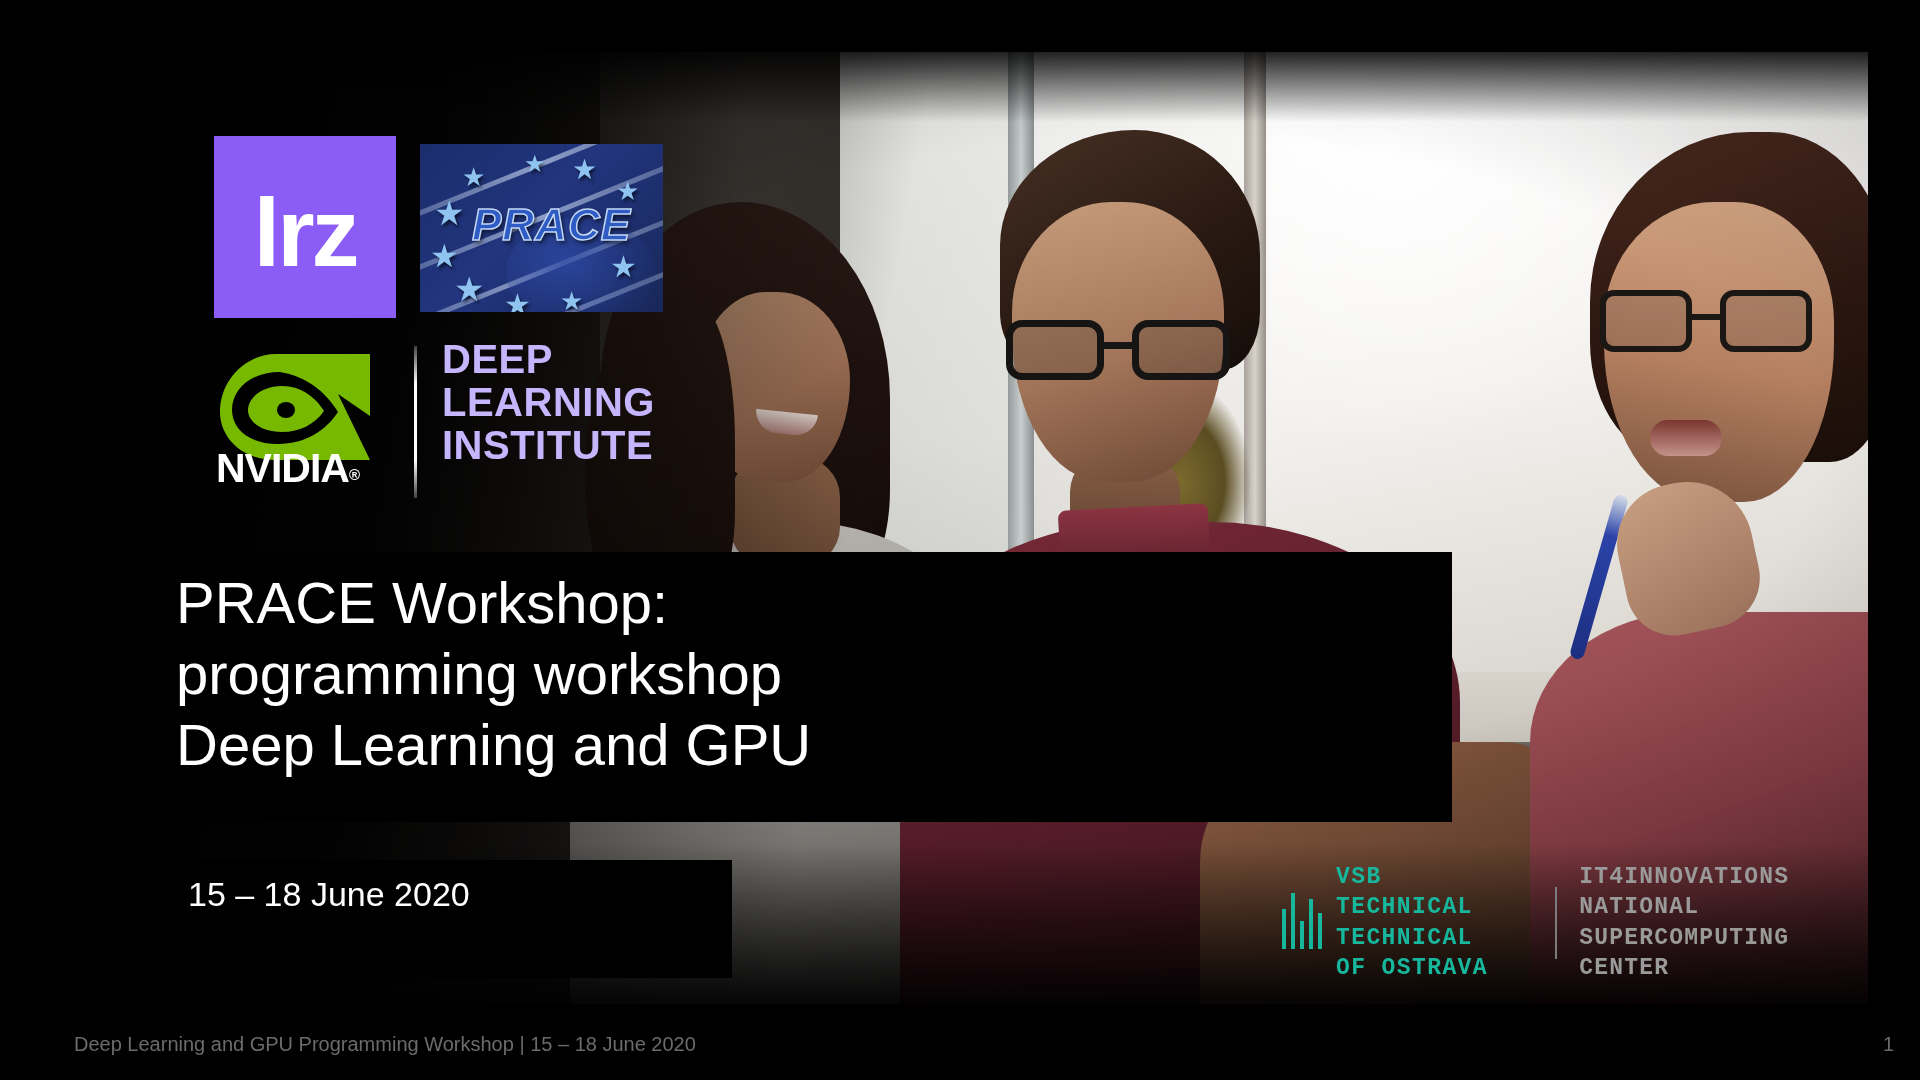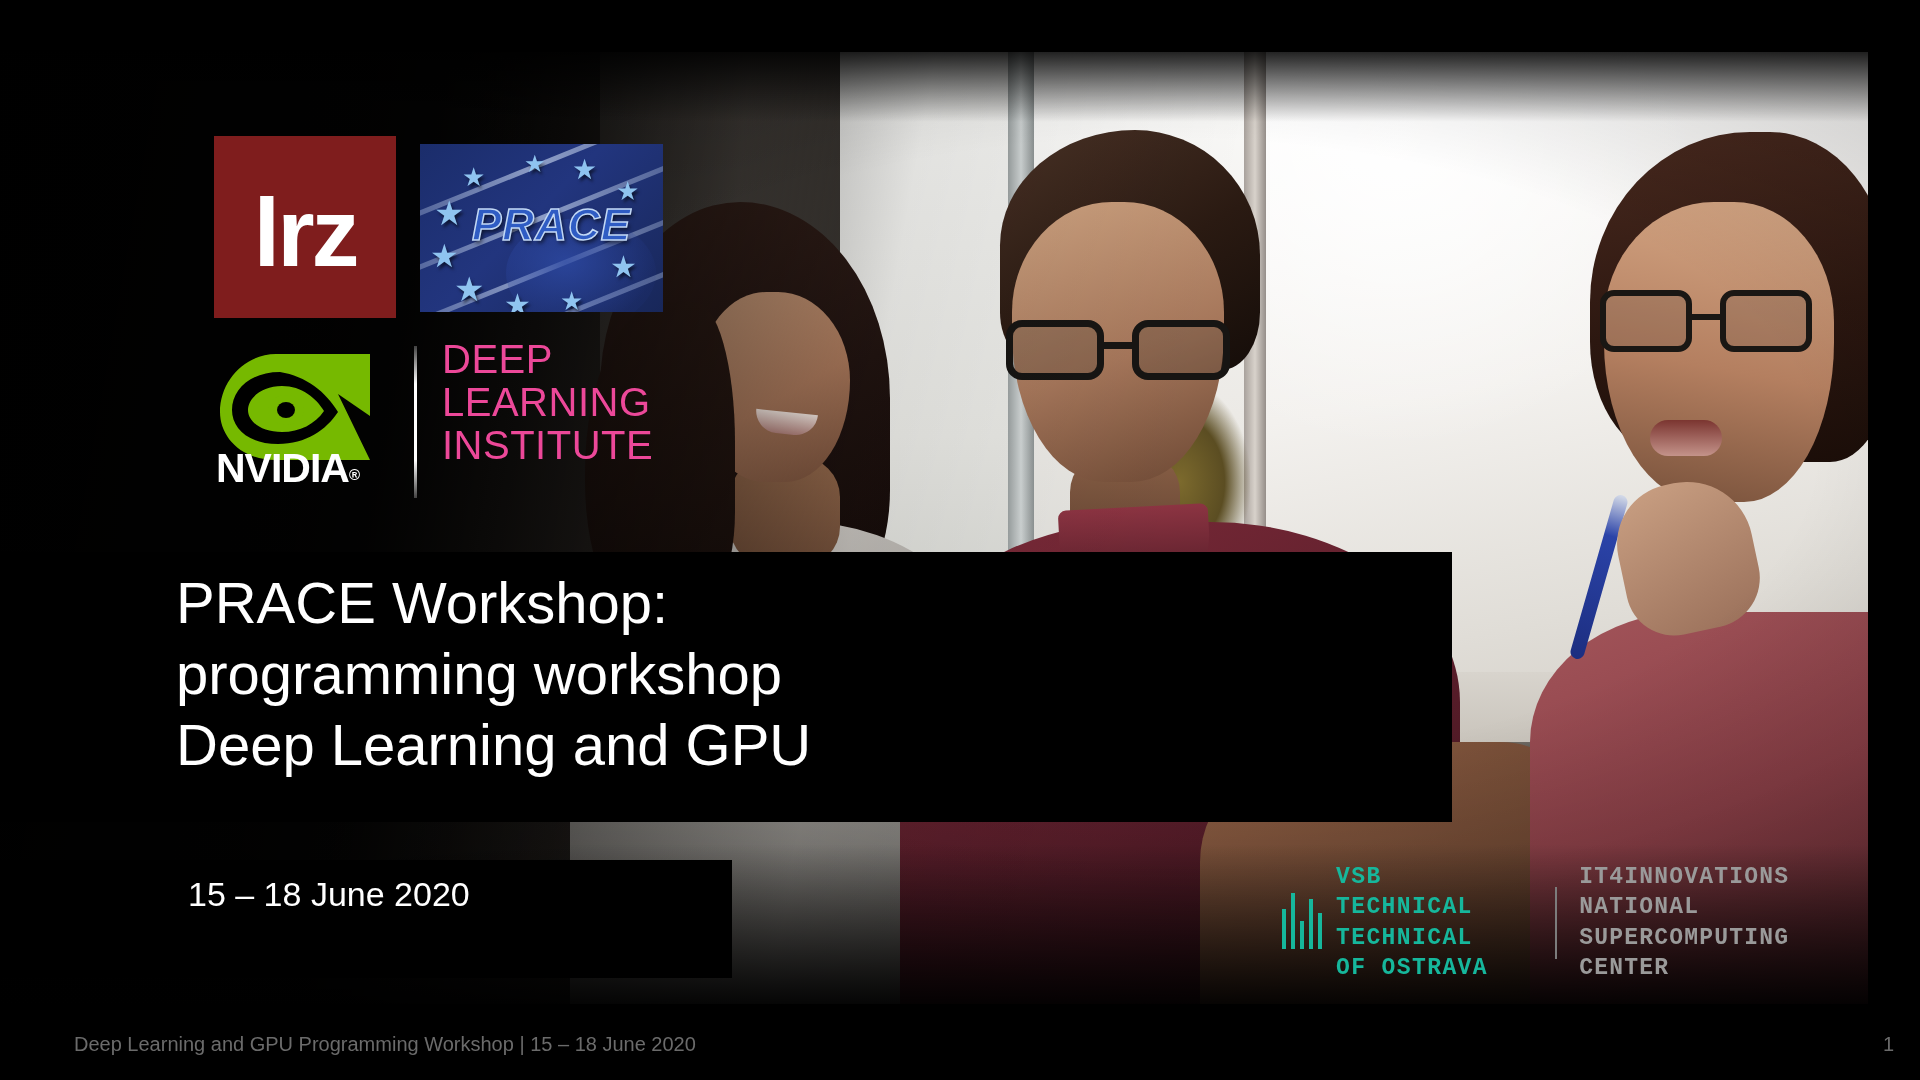--- a/index.html
+++ b/index.html
@@ -116,21 +116,21 @@
   .ph-vign { position:absolute; inset:0;
     background:radial-gradient(ellipse at 62% 42%, rgba(0,0,0,0) 40%, rgba(0,0,0,0.42) 100%); }
   .ph-topfade { position:absolute; left:0; right:0; top:0; height:70px;
     background:linear-gradient(180deg,rgba(0,0,0,0.85),rgba(0,0,0,0)); }
   .ph-botfade { position:absolute; left:0; right:0; bottom:0; height:160px;
     background:linear-gradient(0deg,rgba(0,0,0,0.92),rgba(0,0,0,0)); }
 
   
   .logo-row { position:absolute; left:214px; top:136px; }
   .lrz { position:absolute; left:0; top:0; width:182px; height:182px;
-    background:#7f1d1d; display:flex; align-items:center; justify-content:center; }
+    background:#8b5cf6; display:flex; align-items:center; justify-content:center; }
   .lrz span { color:#fff; font-weight:bold; font-size:96px; line-height:1;
     letter-spacing:-3px; font-family:"Liberation Sans", sans-serif;
     position:relative; top:6px; }
 
   .prace { position:absolute; left:206px; top:8px; width:243px; height:168px;
     background:linear-gradient(135deg,#1b2d6b 0%,#22357e 45%,#182759 100%);
     overflow:hidden; }
   .prace .band { position:absolute; width:420px; height:5px;
     background:linear-gradient(90deg,rgba(180,200,230,0.15),rgba(200,215,240,0.65),rgba(180,200,230,0.15));
     transform:rotate(-22deg); left:-90px; }
@@ -145,22 +145,22 @@
     font-family:"Liberation Sans", sans-serif; }
 
   .nvlogo { position:absolute; left:0; top:212px; width:452px; height:140px; }
   .nv-eye { position:absolute; left:6px; top:6px; width:138px; height:98px; }
   .nv-word { position:absolute; left:2px; top:100px; color:#fff;
     font-size:41px; font-weight:bold; letter-spacing:-1px; line-height:1;
     font-family:"Liberation Sans", sans-serif; }
   .nv-word sup { font-size:15px; vertical-align:baseline; position:relative; top:-2px; }
   .nv-divider { position:absolute; left:200px; top:-2px; width:3px; height:152px;
     background:linear-gradient(180deg,rgba(255,255,255,.25),#ffffff 25%,#ffffff 75%,rgba(255,255,255,.25)); }
-  .dli { position:absolute; left:228px; top:-10px; color:#ec4899;
-    font-size:40px; line-height:1.08; letter-spacing:.5px; font-weight:400;
+  .dli { position:absolute; left:228px; top:-10px; color:#c4b5fd;
+    font-size:40px; line-height:1.08; letter-spacing:.5px; font-weight:700;
     font-family:"Liberation Sans", sans-serif; }
 
   
   .title-panel { position:absolute; left:0; top:552px; width:1452px; height:270px;
     background:#000; }
   .title { position:absolute; left:176px; top:568px; width:1100px;
     color:#fff; font-size:58px; line-height:1.22; font-weight:normal;
     font-family:"Liberation Sans", sans-serif; }
   .title div { white-space:nowrap; }
 

